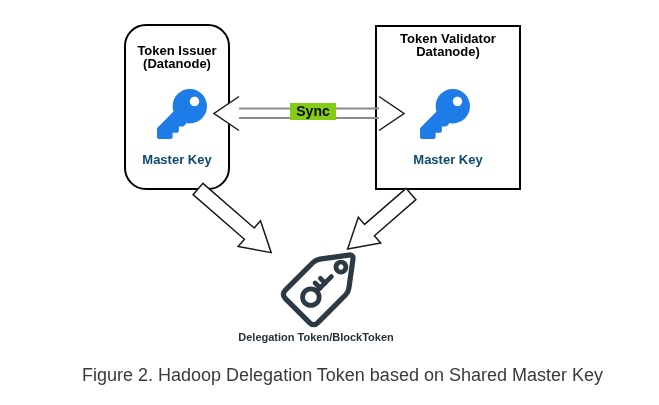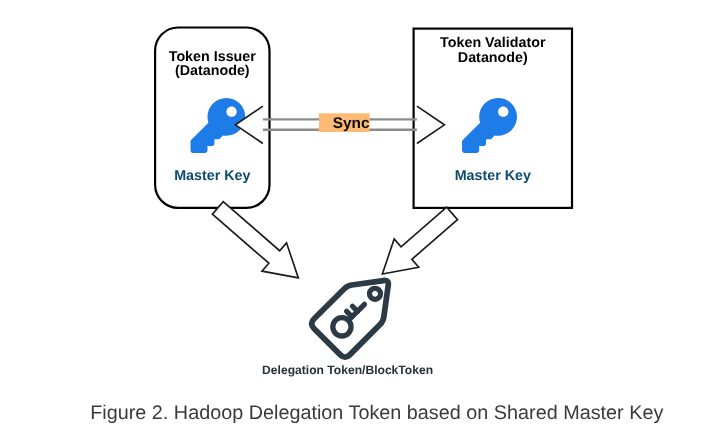--- a/index.html
+++ b/index.html
@@ -9,21 +9,21 @@
     background:#ffffff;
     font-family:"Liberation Sans", sans-serif;
     overflow:hidden;
   }
   .node-box{
     position:absolute;
     border:2px solid #000;
     background:#fff;
     box-sizing:border-box;
   }
-  .box-issuer{left:140px;top:24px;width:106px;height:166px;border-radius:22px;}
+  .box-issuer{left:124px;top:24px;width:106px;height:166px;border-radius:22px;}
   .box-validator{left:375px;top:25px;width:146px;height:165px;}
   .box-title{
     position:absolute;left:0;right:0;
     text-align:center;
     font-weight:bold;font-size:13px;line-height:12.5px;
     color:#000;
   }
   .box-issuer .box-title{top:19px;}
   .box-validator .box-title{top:6px;}
   .key-svg{position:absolute;width:50px;height:54px;}
@@ -34,21 +34,21 @@
     font-weight:bold;font-size:13px;color:#0c4a6e;
   }
   .box-issuer .key-label{top:126px;}
   .box-validator .key-label{top:125px;}
   .overlay{
     position:absolute;left:0;top:0;width:659px;height:405px;
     pointer-events:none;
   }
   .sync-label{
     position:absolute;left:290px;top:103px;width:46px;
-    text-align:right;background:#fdba74;
+    text-align:center;background:#84cc16;
     font-weight:bold;font-size:14px;line-height:17px;color:#0a0a0a;
   }
   .token-label{
     position:absolute;left:166px;top:331px;width:300px;
     text-align:center;font-weight:bold;font-size:11px;color:#263238;
   }
   .caption{
     position:absolute;left:50px;top:365px;
     font-size:18px;color:#3a3a3a;margin-left:32px;
   }

